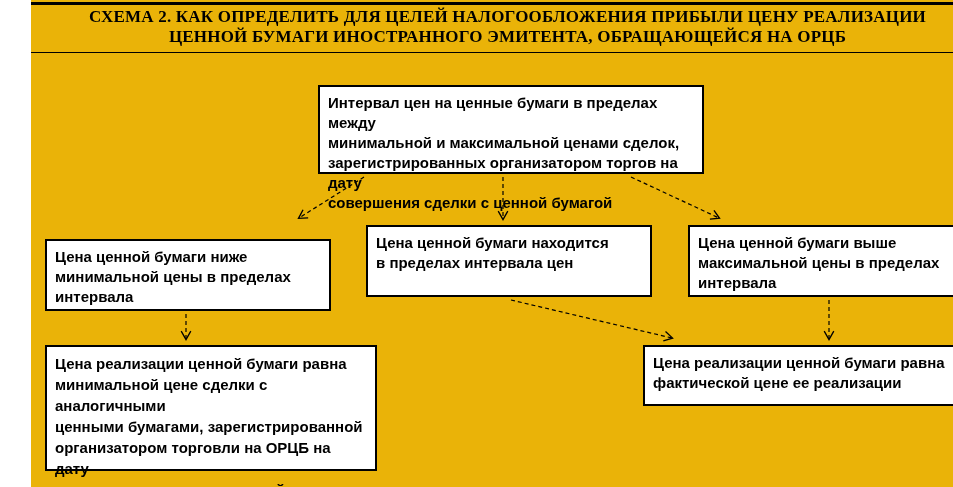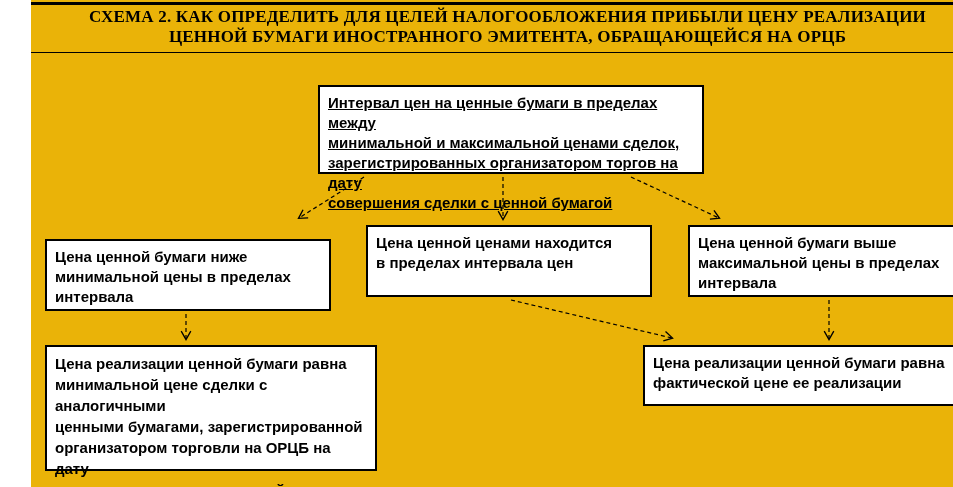--- a/index.html
+++ b/index.html
@@ -43,21 +43,21 @@
     box-sizing: border-box;
     border: 2px solid #000000;
     background: #ffffff;
     font-weight: bold;
     font-size: 15px;
     line-height: 20px;
     padding: 6px 8px;
     white-space: pre-line;
   }
   .box-interval {
-    left: 287px; top: 85px; width: 386px; height: 89px; text-decoration: underline;
+    left: 287px; top: 85px; width: 386px; height: 89px;
   }
   .box-below {
     left: 14px; top: 239px; width: 286px; height: 72px;
   }
   .box-within {
     left: 335px; top: 225px; width: 286px; height: 72px;
   }
   .box-above {
     left: 657px; top: 225px; width: 286px; height: 72px;
   }
@@ -108,21 +108,21 @@
 
   <div class="box box-interval">Интервал цен на ценные бумаги в пределах между
 минимальной и максимальной ценами сделок,
 зарегистрированных организатором торгов на дату
 совершения сделки с ценной бумагой</div>
 
   <div class="box box-below">Цена ценной бумаги ниже
 минимальной цены в пределах
 интервала</div>
 
-  <div class="box box-within">Цена ценной ценами находится
+  <div class="box box-within">Цена ценной бумаги находится
 в пределах интервала цен</div>
 
   <div class="box box-above">Цена ценной бумаги выше
 максимальной цены в пределах
 интервала</div>
 
   <div class="box box-real-min">Цена реализации ценной бумаги равна
 минимальной цене сделки с аналогичными
 ценными бумагами, зарегистрированной
 организатором торговли на ОРЦБ на дату

